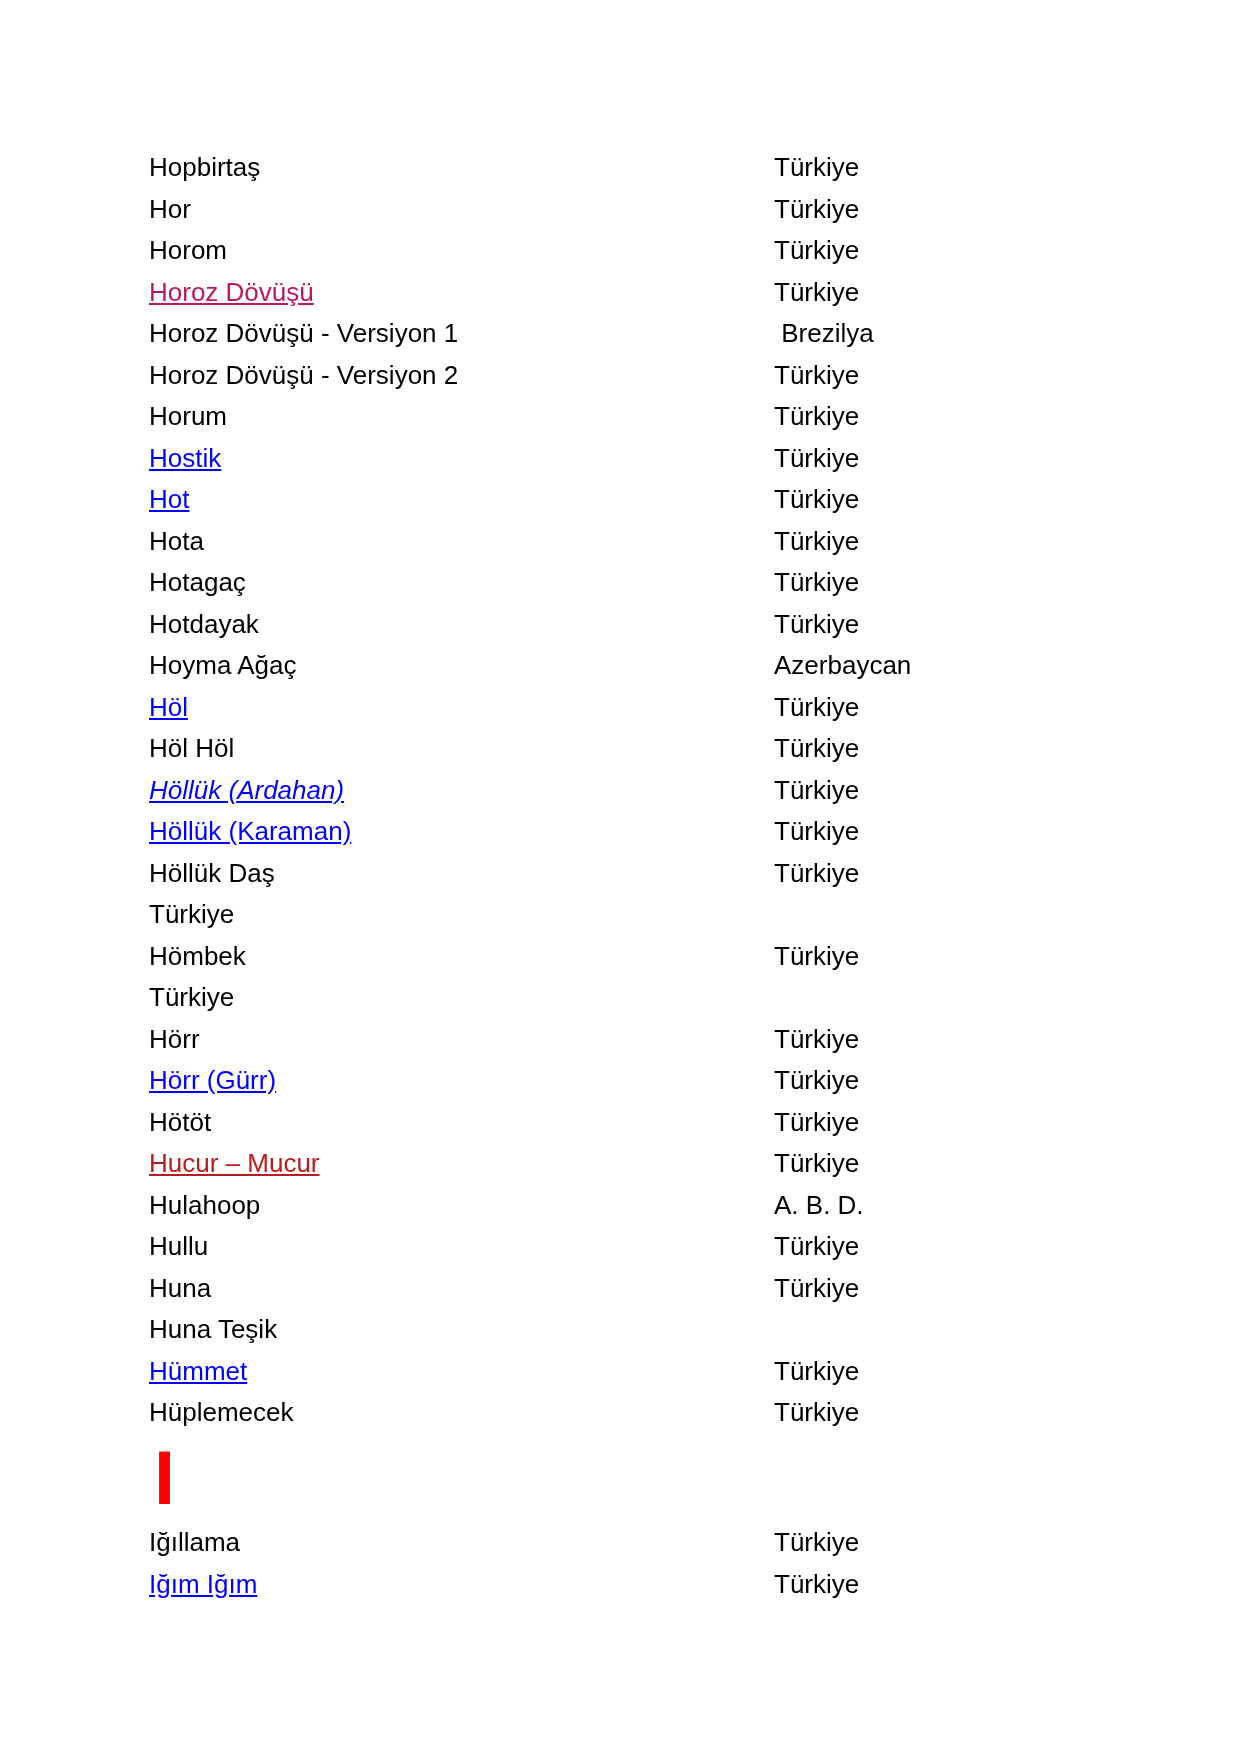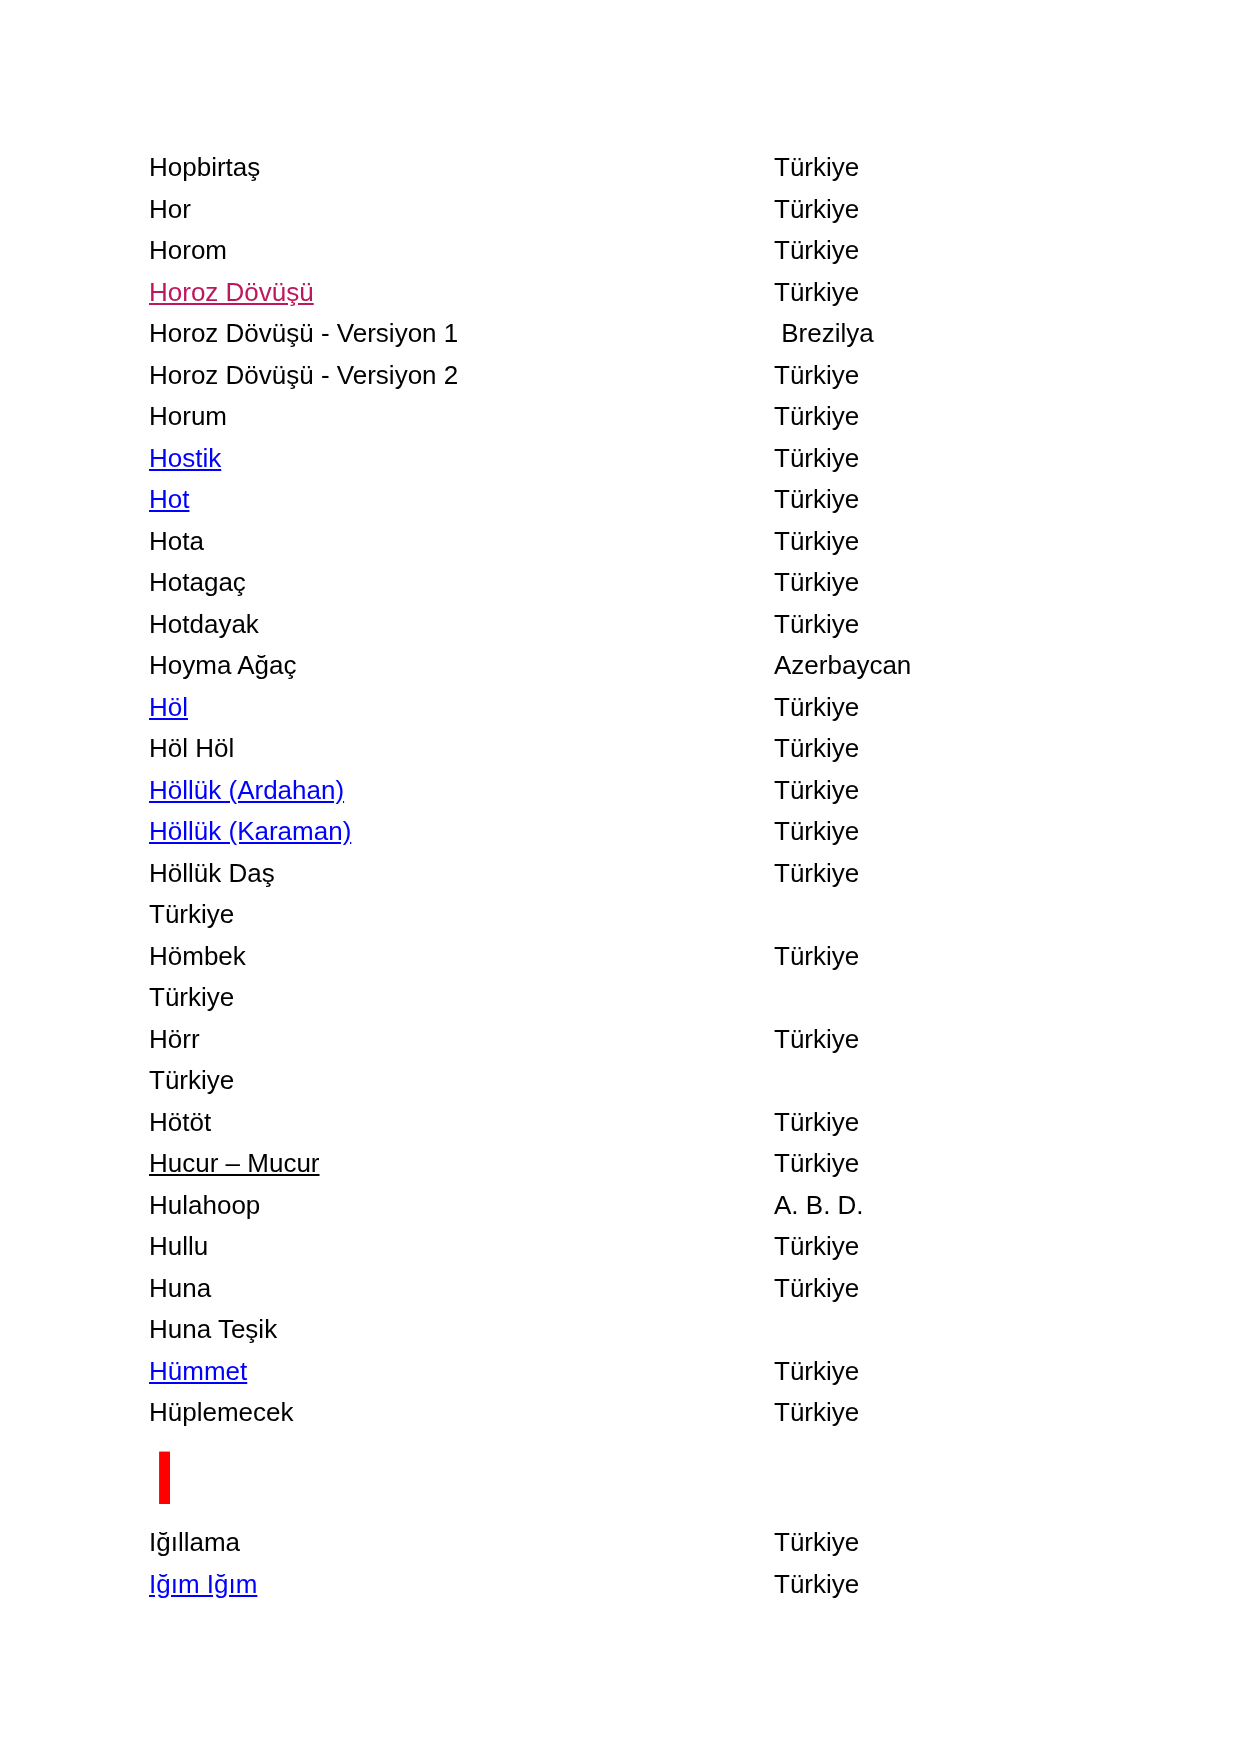--- a/index.html
+++ b/index.html
@@ -112,21 +112,21 @@
       </div>
       <div class="row">
         <a class="name link" href="#" style="color: rgb(0, 0, 255);">Höl</a>
         <span class="country">Türkiye</span>
       </div>
       <div class="row">
         <span class="name">Höl Höl</span>
         <span class="country">Türkiye</span>
       </div>
       <div class="row">
-        <a class="name link" href="#" style="color: rgb(0, 0, 255);">Höllük (Ardahan)</a>
+        <a class="name link" href="#" style="color: rgb(0, 0, 255); font-style: italic;">Höllük (Ardahan)</a>
         <span class="country">Türkiye</span>
       </div>
       <div class="row">
         <a class="name link" href="#" style="color: rgb(0, 0, 255);">Höllük (Karaman)</a>
         <span class="country">Türkiye</span>
       </div>
       <div class="row">
         <span class="name">Höllük Daş</span>
         <span class="country">Türkiye</span>
       </div>
@@ -138,28 +138,29 @@
         <span class="country">Türkiye</span>
       </div>
       <div class="row">
         <span class="country">Türkiye</span>
       </div>
       <div class="row">
         <span class="name">Hörr</span>
         <span class="country">Türkiye</span>
       </div>
       <div class="row">
+        <a class="name link" href="#" style="color: rgb(0, 0, 255);">Hörr (Gürr)</a>
         <span class="country">Türkiye</span>
       </div>
       <div class="row">
         <span class="name">Hötöt</span>
         <span class="country">Türkiye</span>
       </div>
       <div class="row">
-        <a class="name link" href="#" style="color: #000000;">Hucur – Mucur</a>
+        <a class="name link" href="#" style="color: #b91c1c;">Hucur – Mucur</a>
         <span class="country">Türkiye</span>
       </div>
       <div class="row">
         <span class="name">Hulahoop</span>
         <span class="country">A. B. D.</span>
       </div>
       <div class="row">
         <span class="name">Hullu</span>
         <span class="country">Türkiye</span>
       </div>

